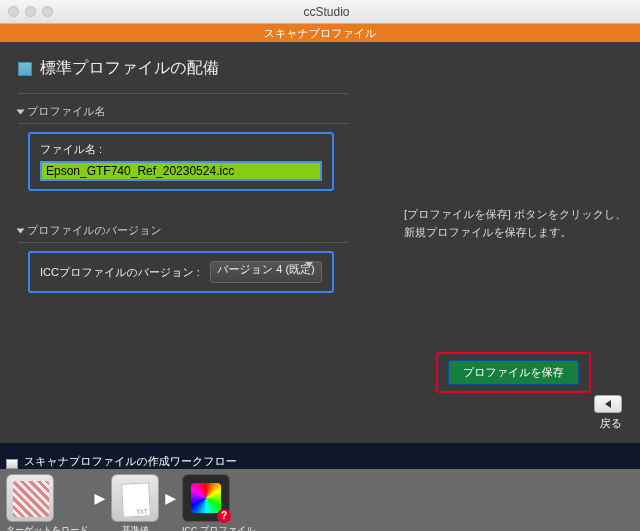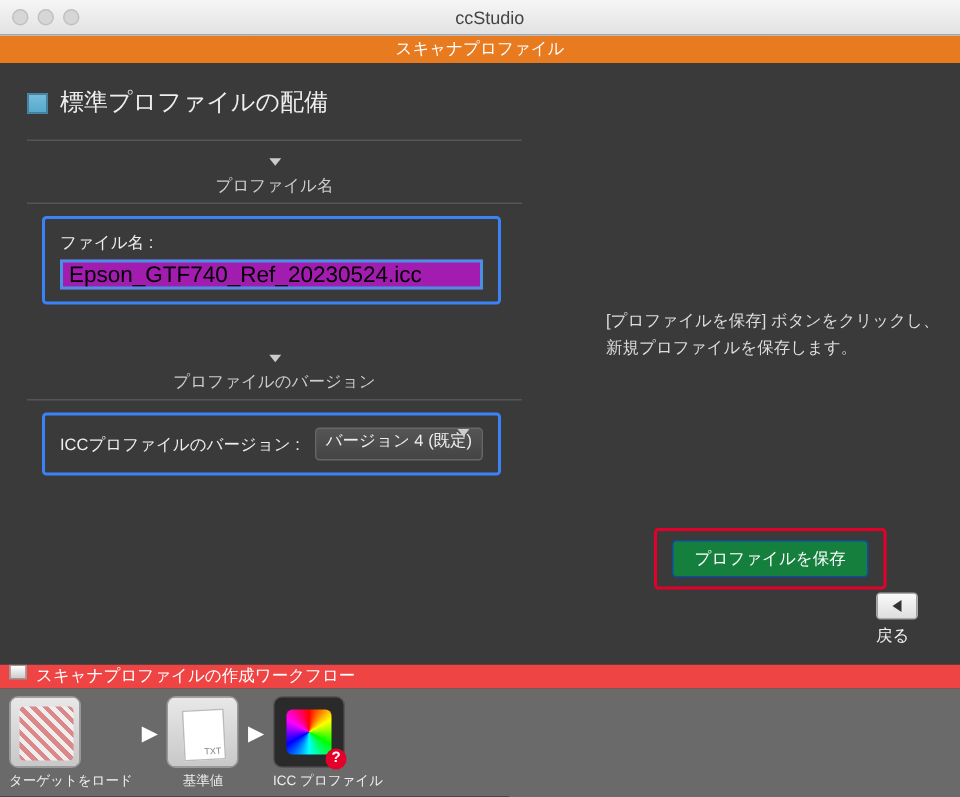--- a/index.html
+++ b/index.html
@@ -13,43 +13,43 @@
   .subheader { height: 18px; background: #e87a1f; color: #fff; font-size: 11px; text-align: center; line-height: 18px; }
 
   .content { background: #3a3a3a; padding: 16px 18px 11px 18px; position: relative; height: 401px; }
 
   .page-title-row { display: flex; align-items: center; gap: 8px; margin-bottom: 14px; }
   .doc-icon { width: 14px; height: 14px; background: linear-gradient(#7bd, #5ac); border: 1px solid #48a; }
   .page-title { font-size: 16px; font-weight: 500; color: #eee; }
 
   .underline { border-bottom: 1px solid #555; width: 330px; margin-bottom: 10px; }
 
-  .section-head { display: flex; align-items: center; gap: 4px; font-size: 11px; color: #ccc; margin: 10px 0 8px 0; width: 330px; border-bottom: 1px solid #555; padding-bottom: 4px; flex-direction: column; }
+  .section-head { display: flex; align-items: center; gap: 4px; font-size: 11px; color: #ccc; margin: 10px 0 8px 0; width: 330px; border-bottom: 1px solid #555; padding-bottom: 4px; }
   .tri { width: 0; height: 0; border-left: 5px solid #ccc; border-top: 4px solid transparent; border-bottom: 4px solid transparent; transform: rotate(90deg); }
 
   .highlight-box { border: 2px solid #3b82f6; border-radius: 3px; padding: 8px 10px; width: 306px; margin-left: 10px; }
   .field-label { font-size: 11px; color: #eee; margin-bottom: 4px; }
-  .text-input { width: 100%; height: 20px; background: #a21caf; border: 2px solid #4a90e2; font-size: 15px; padding: 1px 4px; color: #000; }
+  .text-input { width: 100%; height: 20px; background: #84cc16; border: 2px solid #4a90e2; font-size: 12px; padding: 1px 4px; color: #000; }
 
   .version-row { display: flex; align-items: center; gap: 10px; }
   .version-label { font-size: 11px; color: #eee; white-space: nowrap; }
   .select-box { flex: 1; height: 22px; background: linear-gradient(#555,#444); border: 1px solid #666; border-radius: 3px; color: #eee; font-size: 11px; display: flex; justify-content: center; position: relative; }
   .select-box::after { content: ""; position: absolute; right: 8px; width: 0; height: 0; border-left: 4px solid transparent; border-right: 4px solid transparent; border-top: 5px solid #ccc; }
 
   .right-info { position: absolute; left: 404px; top: 164px; width: 230px; font-size: 11px; color: #ddd; line-height: 1.6; }
 
   .save-btn-wrap { position: absolute; left: 436px; top: 310px; border: 2px solid #e4002b; border-radius: 3px; padding: 6px 10px; }
   .save-btn { background: #15803d; color: #fff; font-size: 11px; padding: 4px 14px; border: 1px solid #114a9e; border-radius: 3px; cursor: pointer; }
 
-  .back-wrap { position: absolute; right: 28px; bottom: 12px; text-align: left; }
+  .back-wrap { position: absolute; right: 18px; bottom: 12px; text-align: right; }
   .back-btn { width: 28px; height: 18px; background: linear-gradient(#fafafa,#dedede); border: 1px solid #aaa; border-radius: 3px; display: flex; align-items: center; justify-content: center; margin-left: auto; margin-bottom: 3px; }
   .back-arrow { width: 0; height: 0; border-top: 4px solid transparent; border-bottom: 4px solid transparent; border-right: 6px solid #333; }
   .back-text { font-size: 11px; color: #eee; }
 
-  .workflow-bar { background: #ef4444; height: 16px; display: flex; align-items: flex-start; gap: 6px; padding-left: 6px; color: #fff; font-size: 11px; }
+  .workflow-bar { background: #0f172a; height: 26px; display: flex; align-items: flex-end; gap: 6px; padding-left: 6px; color: #fff; font-size: 11px; }
   .wf-icon { width: 12px; height: 10px; background: linear-gradient(#fff,#ccc); border: 1px solid #999; }
 
   .steps { background: #6a6a6a; height: 72px; display: flex; align-items: center; padding-left: 6px; gap: 6px; }
   .step { text-align: center; color: #eee; font-size: 9px; }
   .step .thumb { width: 48px; height: 48px; background: linear-gradient(#e8e8e8,#c8c8c8); border-radius: 6px; border: 1px solid #999; position: relative; margin-bottom: 2px; display:flex; align-items:center; justify-content:center; }
   .step .thumb.dark { background: #2a2a2a; border-color: #555; }
   .thumb .inner-target::before { content:""; position:absolute; left:6px; top:6px; width:36px; height:36px; background: repeating-linear-gradient(45deg,#d88,#d88 3px,#eee 3px,#eee 6px); border-radius:3px; }
   .thumb .inner-ref { position:absolute; left:10px; top:8px; width:28px; height:34px; background:#fff; border:1px solid #bbb; transform:rotate(-3deg); }
   .thumb .inner-ref::after { content:"TXT"; position:absolute; bottom:1px; right:2px; font-size:6px; color:#888; }
   .thumb .inner-icc { width:30px; height:30px; border-radius:4px; background: conic-gradient(red,yellow,lime,cyan,blue,magenta,red); position:relative; }

